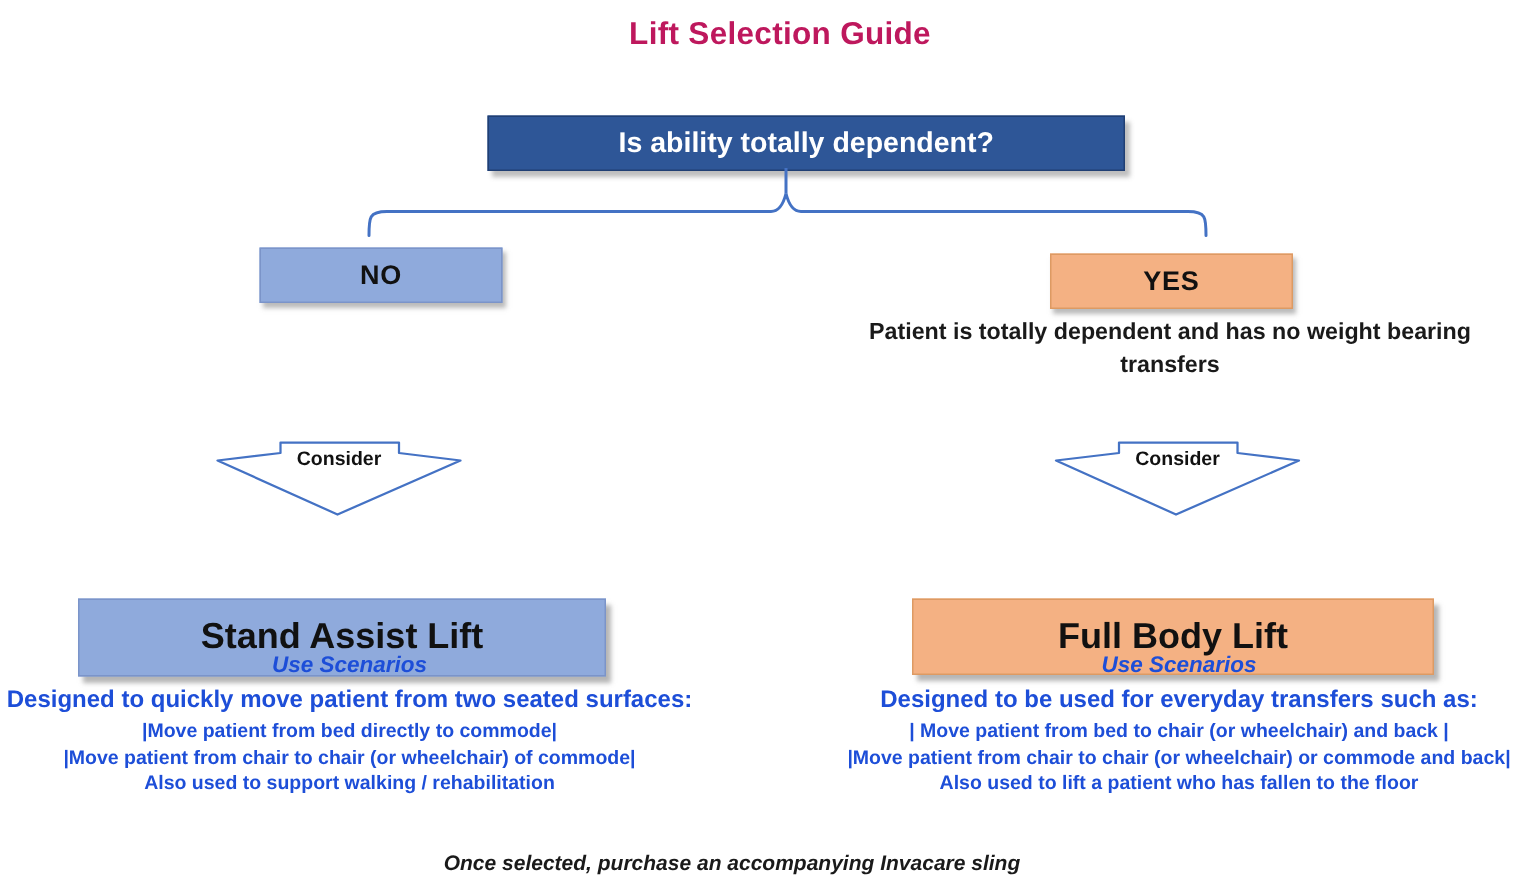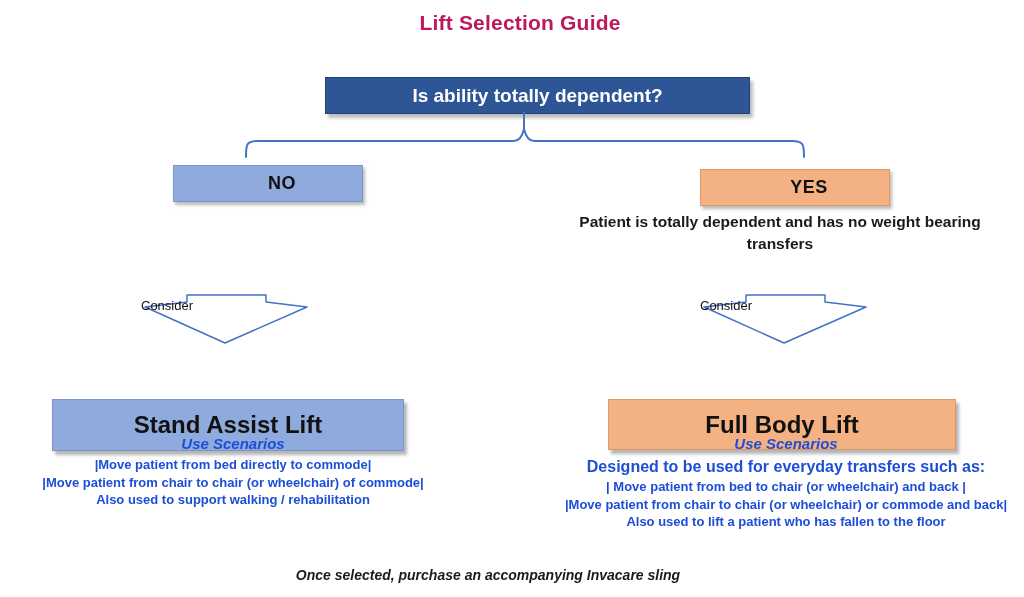--- a/index.html
+++ b/index.html
@@ -44,21 +44,20 @@
   }
   .answer-box {
     position: absolute;
     width: 160px; height: 35px;
     display: flex; align-items: center; justify-content: center;
     box-shadow: 2px 3px 3px rgba(120,120,120,0.5);
     font-size: 18px;
     font-weight: bold;
     color: #111111;
     letter-spacing: 0.5px;
-    padding-left: 28px;
   }
   .answer-no {
     left: 173px; top: 165px;
     background: #8FAADC;
     border: 1px solid #7b94c9;
   }
   .answer-yes {
     left: 700px; top: 169px;
     background: #F4B183;
     border: 1px solid #dd9a63;
@@ -77,23 +76,23 @@
   .consider {
     position: absolute;
     width: 170px; height: 55px;
   }
   .consider-left { left: 141px; top: 292px; }
   .consider-right { left: 700px; top: 292px; }
   .consider svg { position: absolute; left: 0; top: 0; }
   .consider-label {
     position: absolute;
     left: 0; top: 6px; width: 170px;
-    text-align: left;
+    text-align: center;
     font-size: 13px;
-    font-weight: normal;
+    font-weight: bold;
     color: #111111;
   }
   .lift-box {
     position: absolute;
     display: flex; align-items: center; justify-content: center;
     box-shadow: 3px 4px 3px rgba(110,110,110,0.5);
     font-size: 24px;
     font-weight: bold;
     color: #111111;
     margin-top: 32px;
@@ -187,20 +186,21 @@
   <div class="lift-box lift-blue">
     <span>Stand Assist Lift</span>
   </div>
 
   <div class="lift-box lift-orange">
     <span>Full Body Lift</span>
   </div>
 
   <div class="scenarios scenarios-left">
     <div class="us-heading">Use Scenarios</div>
+    <div class="us-intro">Designed to quickly move patient from two seated surfaces:</div>
     <div class="us-line">|Move patient from bed directly to commode|</div>
     <div class="us-line">|Move patient from chair to chair (or wheelchair) of commode|</div>
     <div class="us-line">Also used to support walking / rehabilitation</div>
   </div>
 
   <div class="scenarios scenarios-right">
     <div class="us-heading">Use Scenarios</div>
     <div class="us-intro">Designed to be used for everyday transfers such as:</div>
     <div class="us-line">| Move patient from bed to chair (or wheelchair) and back |</div>
     <div class="us-line">|Move patient from chair to chair (or wheelchair) or commode and back|</div>

